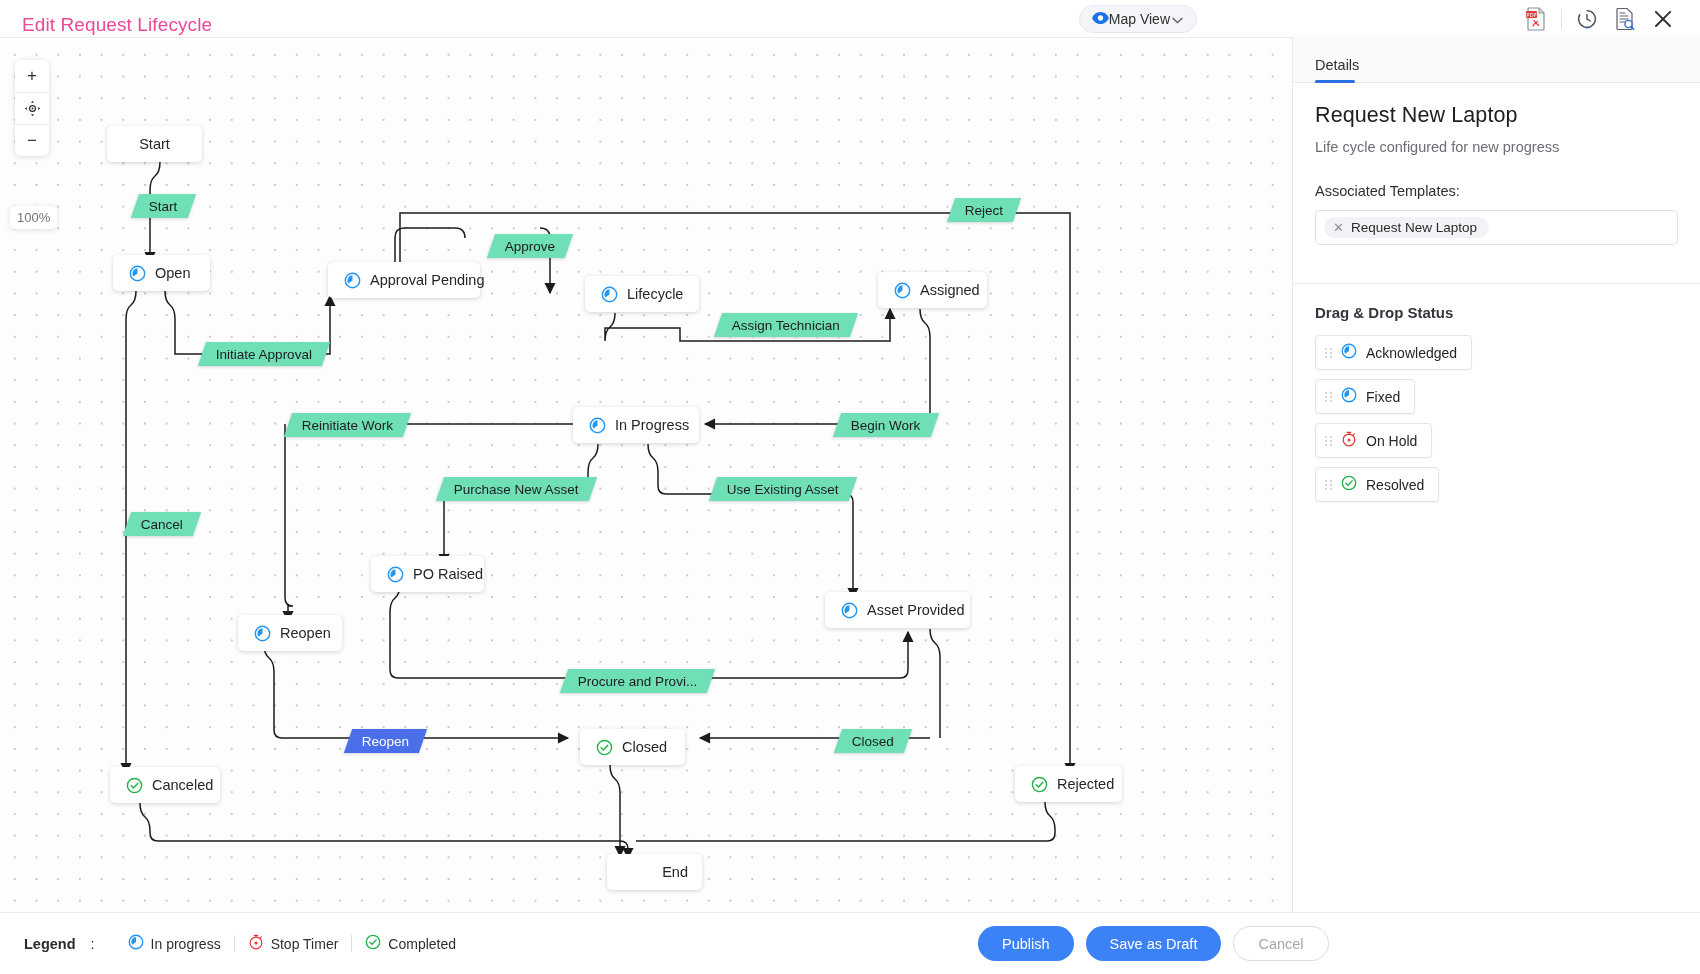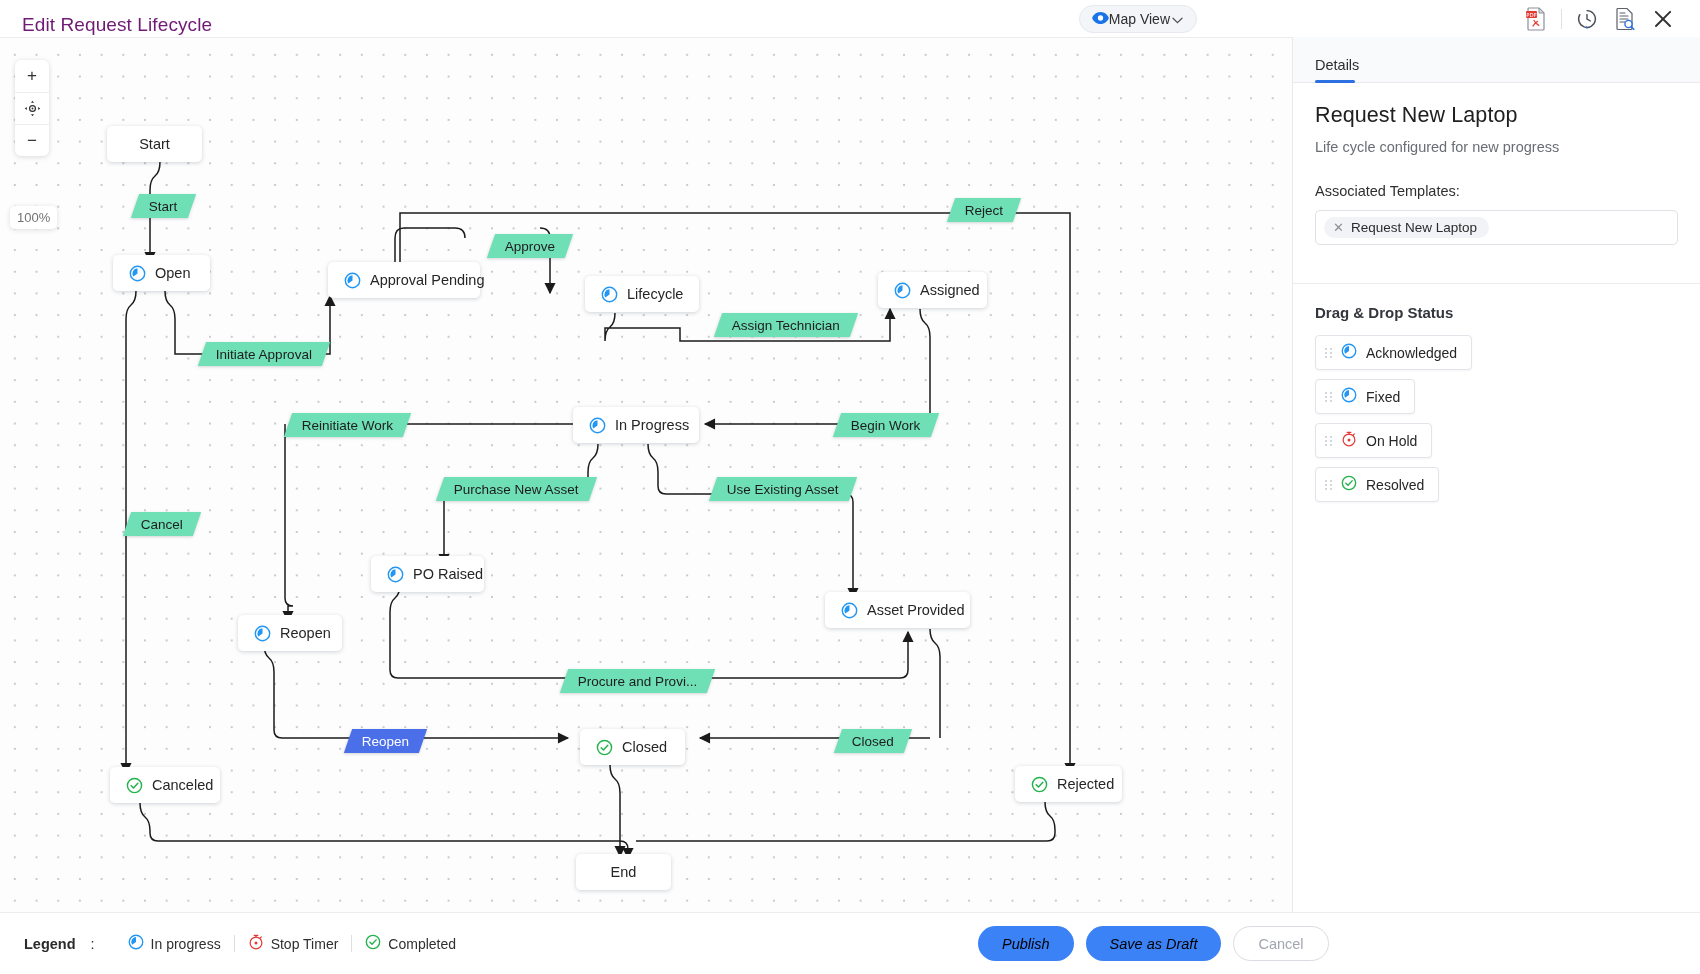--- a/index.html
+++ b/index.html
@@ -11,21 +11,21 @@
     overflow: hidden;
   }
   .app { position: relative; width: 1700px; height: 974px; display: flex; flex-direction: column; }
 
   
   .header {
     height: 37px; min-height: 37px; background: #ffffff;
     display: flex; align-items: center; padding: 0 18px 0 22px;
     position: relative; z-index: 30;
   }
-  .header-title { font-size: 19px; color: #701a75; letter-spacing: .1px; margin-top: 12px; }
+  .header-title { font-size: 19px; color: #ec4899; letter-spacing: .1px; margin-top: 12px; }
   .header-spacer { flex: 1; }
   .mapview-btn {
     display: flex; align-items: center; 
     background: #f3f5f9; border: 1px solid #e6e9f0; border-radius: 18px;
     padding: 5px 13px 5px 12px; font-size: 14px; color: #2f2f2f; cursor: pointer;
   }
   .mapview-btn .eye { display: block; }
   .chev { margin-left: 2px; color: #53565c; }
   .header-icons { display: flex; align-items: center; gap: 0px; margin-left: 320px; }
   .hicon { width: 38px; height: 34px; display: flex; align-items: center; justify-content: center; cursor: pointer; }
@@ -124,21 +124,21 @@
     height: 62px; min-height: 62px; background: #fff; border-top: 1px solid #ececec;
     display: flex; align-items: center; padding: 0 24px; position: relative;
   }
   .legend { display: flex; align-items: center; gap: 8px; }
   .legend-label { font-size: 14.5px; font-weight: bold; color: #2b2b2b; margin-right: 7px; }
   .legend-colon { font-size: 14.5px; color: #2b2b2b; margin-right: 12px; }
   .legend-item { display: flex; align-items: center; gap: 7px; font-size: 14px; color: #2f2f2f; padding: 0 13px; }
   .legend-div { width: 1px; height: 17px; background: #dcdee3; }
   .footer-actions { position: absolute; left: 978px; display: flex; align-items: center; gap: 12px; }
   .btn { border-radius: 19px; height: 35px; padding: 0 24px; font-size: 14.5px; cursor: pointer; border: none; font-family: inherit; }
-  .btn-primary { background: #3b82f6; color: #000000; font-style: italic; }
+  .btn-primary { background: #3b82f6; color: #ffffff; }
   .btn-ghost { background: #fff; color: #a2a6ae; border: 1px solid #d9dce2; }
 </style>
 </head>
 <body>
 
 <div class="app">
 
   <div class="header">
     <div class="header-title">Edit Request Lifecycle</div>
     <div class="header-spacer"></div>
@@ -326,21 +326,21 @@
               </svg></span>
             <span>Canceled</span>
           </div>
           <div class="node" style="left: 1015px; top: 728px; width: 107px;">
             <span class="ico"><svg width="17" height="17" viewBox="0 0 18 18">
                 <circle cx="9" cy="9" r="7.5" fill="#fff" stroke="#22b24c" stroke-width="1.5"></circle>
                 <path d="M5.5 9.2l2.4 2.4 4.6-5" stroke="#22b24c" stroke-width="1.6" fill="none" stroke-linecap="round" stroke-linejoin="round"></path>
               </svg></span>
             <span>Rejected</span>
           </div>
-          <div class="node terminal" style="left: 576px; top: 816px; width: 95px;">
+          <div class="node terminal" style="left: 607px; top: 816px; width: 95px; justify-content: flex-end;">
             <span>End</span>
           </div>
           <div class="tlabel" style="left: 135px; top: 156px;">
             <span>Start</span>
           </div>
           <div class="tlabel" style="left: 202px; top: 304px;">
             <span>Initiate Approval</span>
           </div>
           <div class="tlabel" style="left: 491px; top: 196px;">
             <span>Approve</span>

